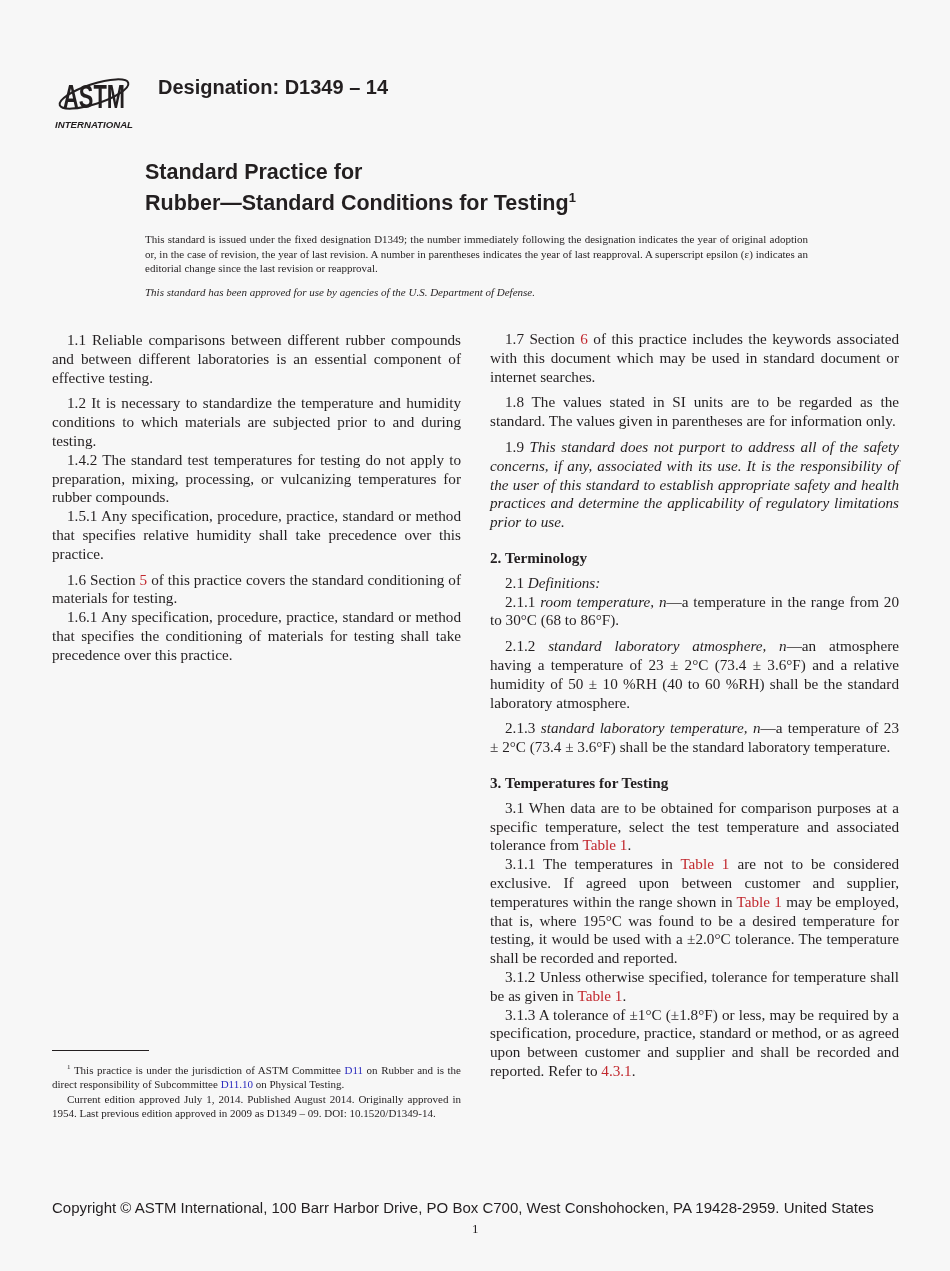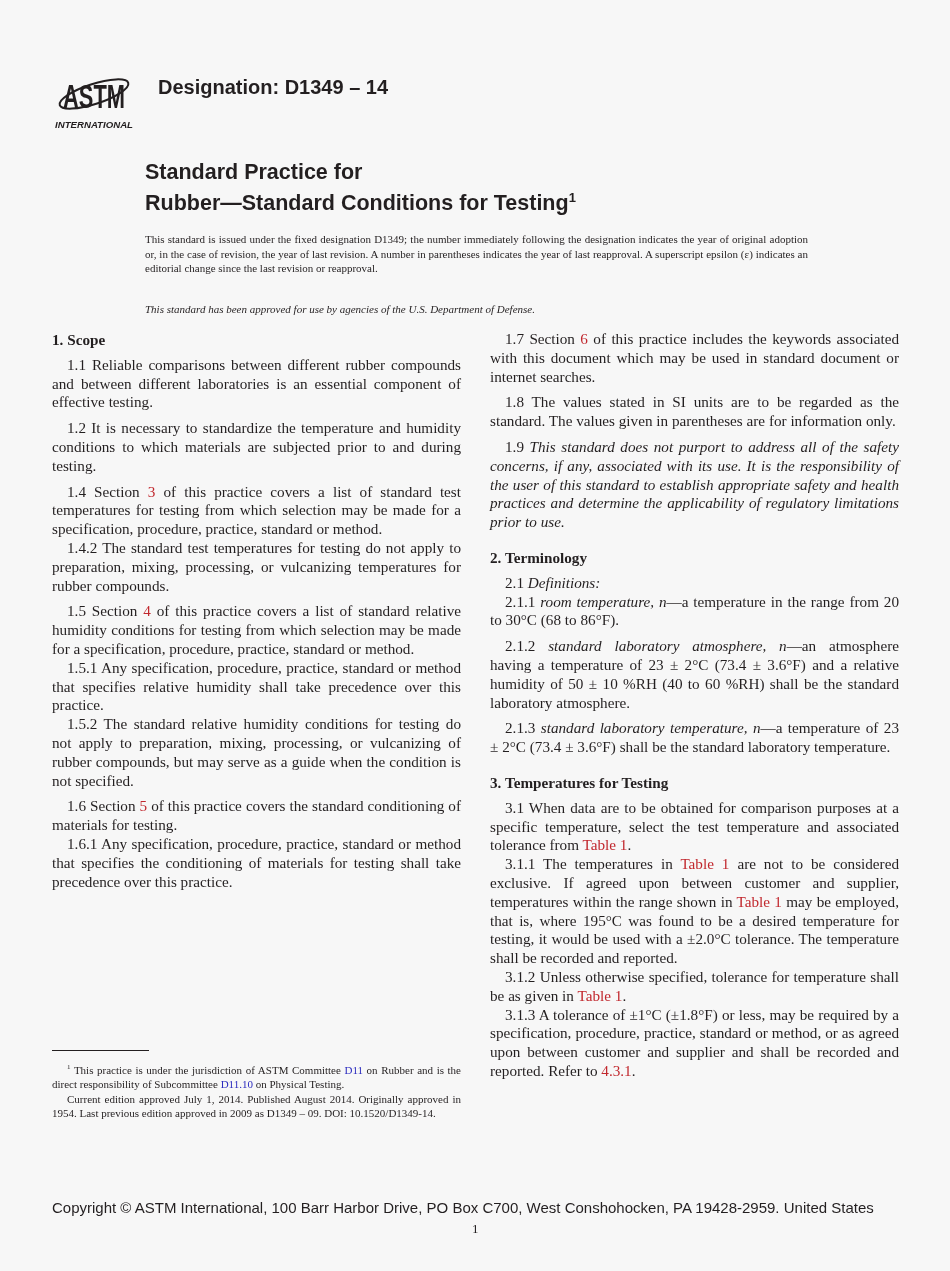--- a/index.html
+++ b/index.html
@@ -8,21 +8,21 @@
     font-family: "Liberation Serif", serif; color: #231f20; overflow: hidden;
   }
   .sans { font-family: "Liberation Sans", sans-serif; }
   .link { color: #c1272d; }
   .blue { color: #2b2bbf; }
   #logo { position: absolute; left: 54px; top: 64px; width: 80px; height: 68px; text-align: center; }
   #designation { position: absolute; left: 145px; top: 76px; font-size: 20px; font-weight: bold; margin-left: 13px; }
   #title { position: absolute; left: 145px; top: 160px; font-size: 21.5px; font-weight: bold; line-height: 25px; }
   #title sup { font-size: 13px; }
   #preamble { position: absolute; left: 145px; top: 232px; width: 663px; font-size: 11px; line-height: 14.6px; text-align: justify; }
-  #preamble .dod { font-style: italic; margin-top: 26px; }
+  #preamble .dod { font-style: italic; margin-top: 9px; }
   .col { position: absolute; top: 331px; width: 409px; font-size: 15.2px; line-height: 18.8px; text-align: justify; }
   #col-left { left: 52px; }
   #col-right { left: 490px; top: 330px; }
   .col h2 { font-size: 15.2px; font-weight: bold; margin: 0 0 6px 0; }
   .col p { margin: 0; text-indent: 15px; }
   .col p.gap { margin-top: 7px; }
   .col h2.gap { margin-top: 17px; }
   .italic { font-style: italic; }
   #footnote-rule { position: absolute; left: 52px; top: 1050px; width: 97px; border-top: 1px solid #231f20; }
   #footnotes { position: absolute; left: 52px; top: 1060px; width: 409px; font-size: 11px; line-height: 14.6px; text-align: justify; }
@@ -48,28 +48,24 @@
   <div>Standard Practice for</div>
   <div><span>Rubber—Standard Conditions for Testing</span><sup>1</sup></div>
 </div>
 
 <div id="preamble">
   <div>This standard is issued under the fixed designation D1349; the number immediately following the designation indicates the year of original adoption or, in the case of revision, the year of last revision. A number in parentheses indicates the year of last reapproval. A superscript epsilon (ε) indicates an editorial change since the last revision or reapproval.</div>
   <div class="dod">This standard has been approved for use by agencies of the U.S. Department of Defense.</div>
 </div>
 
 <div id="col-left" class="col">
-  <h2>1.  Scope</h2>
   <p>1.1 Reliable comparisons between different rubber compounds and between different laboratories is an essential component of effective testing.</p>
   <p class="gap">1.2 It is necessary to standardize the temperature and humidity conditions to which materials are subjected prior to and during testing.</p>
-  <p class="gap"><span>1.4  Section </span><span class="link">3</span><span> of this practice covers a list of standard test temperatures for testing from which selection may be made for a specification, procedure, practice, standard or method.</span></p>
   <p>1.4.2 The standard test temperatures for testing do not apply to preparation, mixing, processing, or vulcanizing temperatures for rubber compounds.</p>
-  <p class="gap"><span>1.5 Section </span><span class="link">4</span><span> of this practice covers a list of standard relative humidity conditions for testing from which selection may be made for a specification, procedure, practice, standard or method.</span></p>
   <p>1.5.1 Any specification, procedure, practice, standard or method that specifies relative humidity shall take precedence over this practice.</p>
-  <p>1.5.2 The standard relative humidity conditions for testing do not apply to preparation, mixing, processing, or vulcanizing of rubber compounds, but may serve as a guide when the condition is not specified.</p>
   <p class="gap"><span>1.6  Section </span><span class="link">5</span><span> of this practice covers the standard conditioning of materials for testing.</span></p>
   <p>1.6.1 Any specification, procedure, practice, standard or method that specifies the conditioning of materials for testing shall take precedence over this practice.</p>
 </div>
 
 <div id="col-right" class="col">
   <p><span>1.7  Section </span><span class="link">6</span><span> of this practice includes the keywords associated with this document which may be used in standard document or internet searches.</span></p>
   <p class="gap">1.8 The values stated in SI units are to be regarded as the standard. The values given in parentheses are for information only.</p>
   <p class="gap"><span>1.9 </span><span class="italic">This standard does not purport to address all of the safety concerns, if any, associated with its use. It is the responsibility of the user of this standard to establish appropriate safety and health practices and determine the applicability of regulatory limitations prior to use.</span></p>
 
   <h2 class="gap">2.  Terminology</h2>

